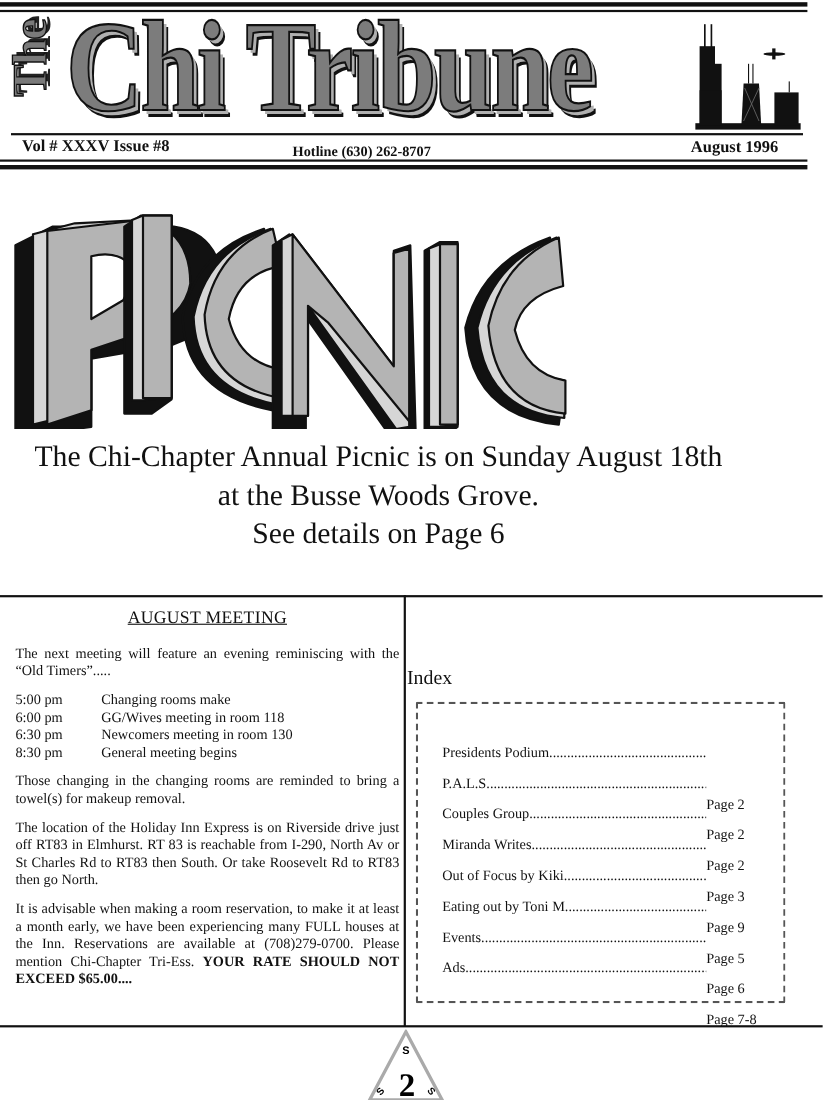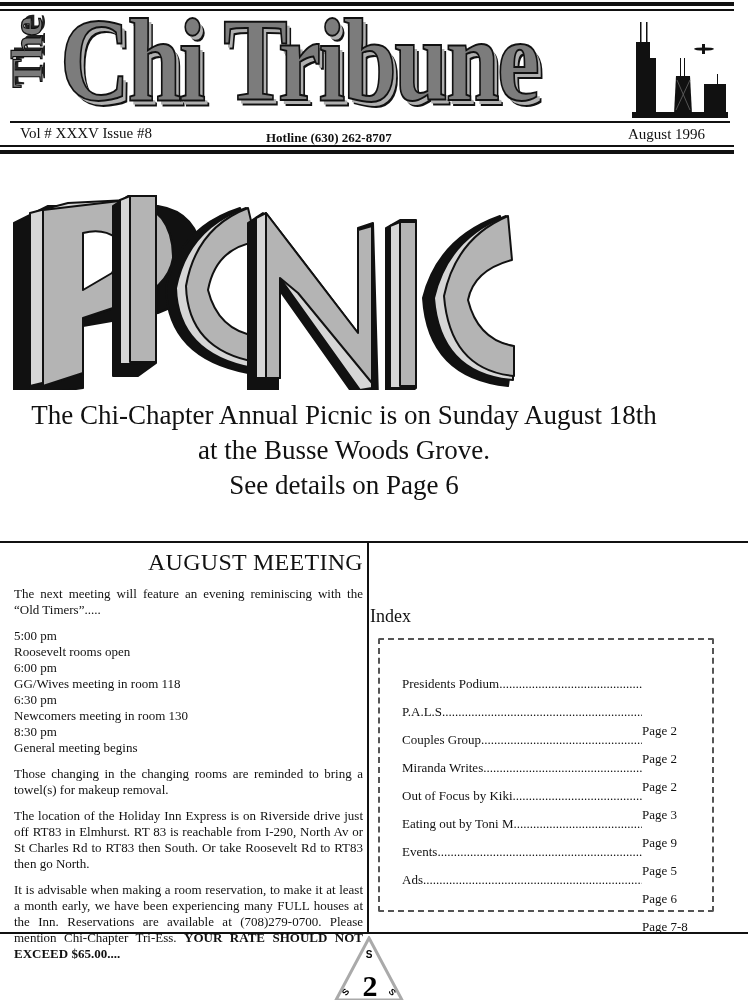--- a/index.html
+++ b/index.html
@@ -4,31 +4,31 @@
 <style>
   html,body{margin:0;padding:0;background:#fff;}
   body{width:748px;height:1000px;position:relative;overflow:hidden;font-family:"Liberation Serif","DejaVu Serif",serif;color:#111;}
   .abs{position:absolute;}
   
   .rule{position:absolute;left:0;background:#111;}
   .mast{left:0;top:0;width:748px;height:160px;}
   .the{left:-6px;top:40px;width:56px;height:40px;transform:rotate(-90deg);transform-origin:center;font-size:44px;font-weight:bold;color:#7a7a7a;-webkit-text-stroke:1.2px #111;text-shadow:3px 3px 0 #222;letter-spacing:-1px;}
   .title{left:60px;top:2px;font-size:118px;line-height:118px;font-weight:bold;color:#7c7c7c;-webkit-text-stroke:2px #111;text-shadow:4px 4px 0 #b0b0b0,6px 6px 0 #111;letter-spacing:-3px;transform:scaleX(0.82);transform-origin:left top;white-space:nowrap;}
   .skyline{left:632px;top:14px;width:96px;height:104px;}
-  .issue{top:126px;font-size:15px;font-weight:normal;white-space:nowrap;}
+  .issue{top:126px;font-size:15px;font-weight:bold;white-space:nowrap;}
   .hotline{top:130px;font-size:13px;font-weight:bold;white-space:nowrap;}
   
   .picnic{left:8px;top:178px;width:730px;height:212px;}
   .announce{left:0;width:688px;text-align:center;font-size:27px;line-height:35px;top:398px;}
   
   .left-col{left:14px;top:548px;width:349px;font-size:13px;line-height:16px;text-align:justify;}
-  .left-col h2{font-size:24px;font-weight:normal;text-align:right;margin:6px 0 16px 0;letter-spacing:0.3px;}
+  .left-col h2{font-size:16px;font-weight:normal;text-align:center;margin:6px 0 16px 0;letter-spacing:0.3px;text-decoration:underline;}
   .left-col p{margin:0 0 10px 0;}
   .sched{margin:0 0 10px 0;}
-  .sched .row{display:flex;flex-direction:column;}
+  .sched .row{display:flex;}
   .sched .t{width:78px;}
   .index-title{left:370px;top:606px;width:356px;font-size:18px;}
   .index-box{left:378px;top:638px;width:332px;height:270px;border:2px dashed #555;border-radius:2px;}
   .idx-row{position:absolute;left:22px;width:300px;font-size:13px;display:flex;}
   .idx-row .lbl{width:240px;overflow:hidden;white-space:nowrap;}
   .idx-row .pg{width:60px;margin-top:47px;}
   .logo{left:334px;top:936px;width:70px;height:64px;}
 </style>
 </head>
 <body>
@@ -103,21 +103,21 @@
 <div class="rule" style="top:541px;width:748px;height:1.5px;"></div>
 <div class="rule" style="top:541px;left:367px;width:1.5px;height:392px;"></div>
 <div class="rule" style="top:932px;width:748px;height:1.5px;"></div>
 
 <div class="abs left-col">
   <h2>AUGUST MEETING</h2>
   <p>The next meeting will feature an evening reminiscing with the “Old Timers”.....</p>
   <div class="sched">
     <div class="row">
         <span class="t">5:00 pm</span>
-        <span>Roosevelt rooms open</span>
+        <span>Changing rooms make</span>
       </div>
     <div class="row">
         <span class="t">6:00 pm</span>
         <span>GG/Wives meeting in room 118</span>
       </div>
     <div class="row">
         <span class="t">6:30 pm</span>
         <span>Newcomers meeting in room 130</span>
       </div>
     <div class="row">

